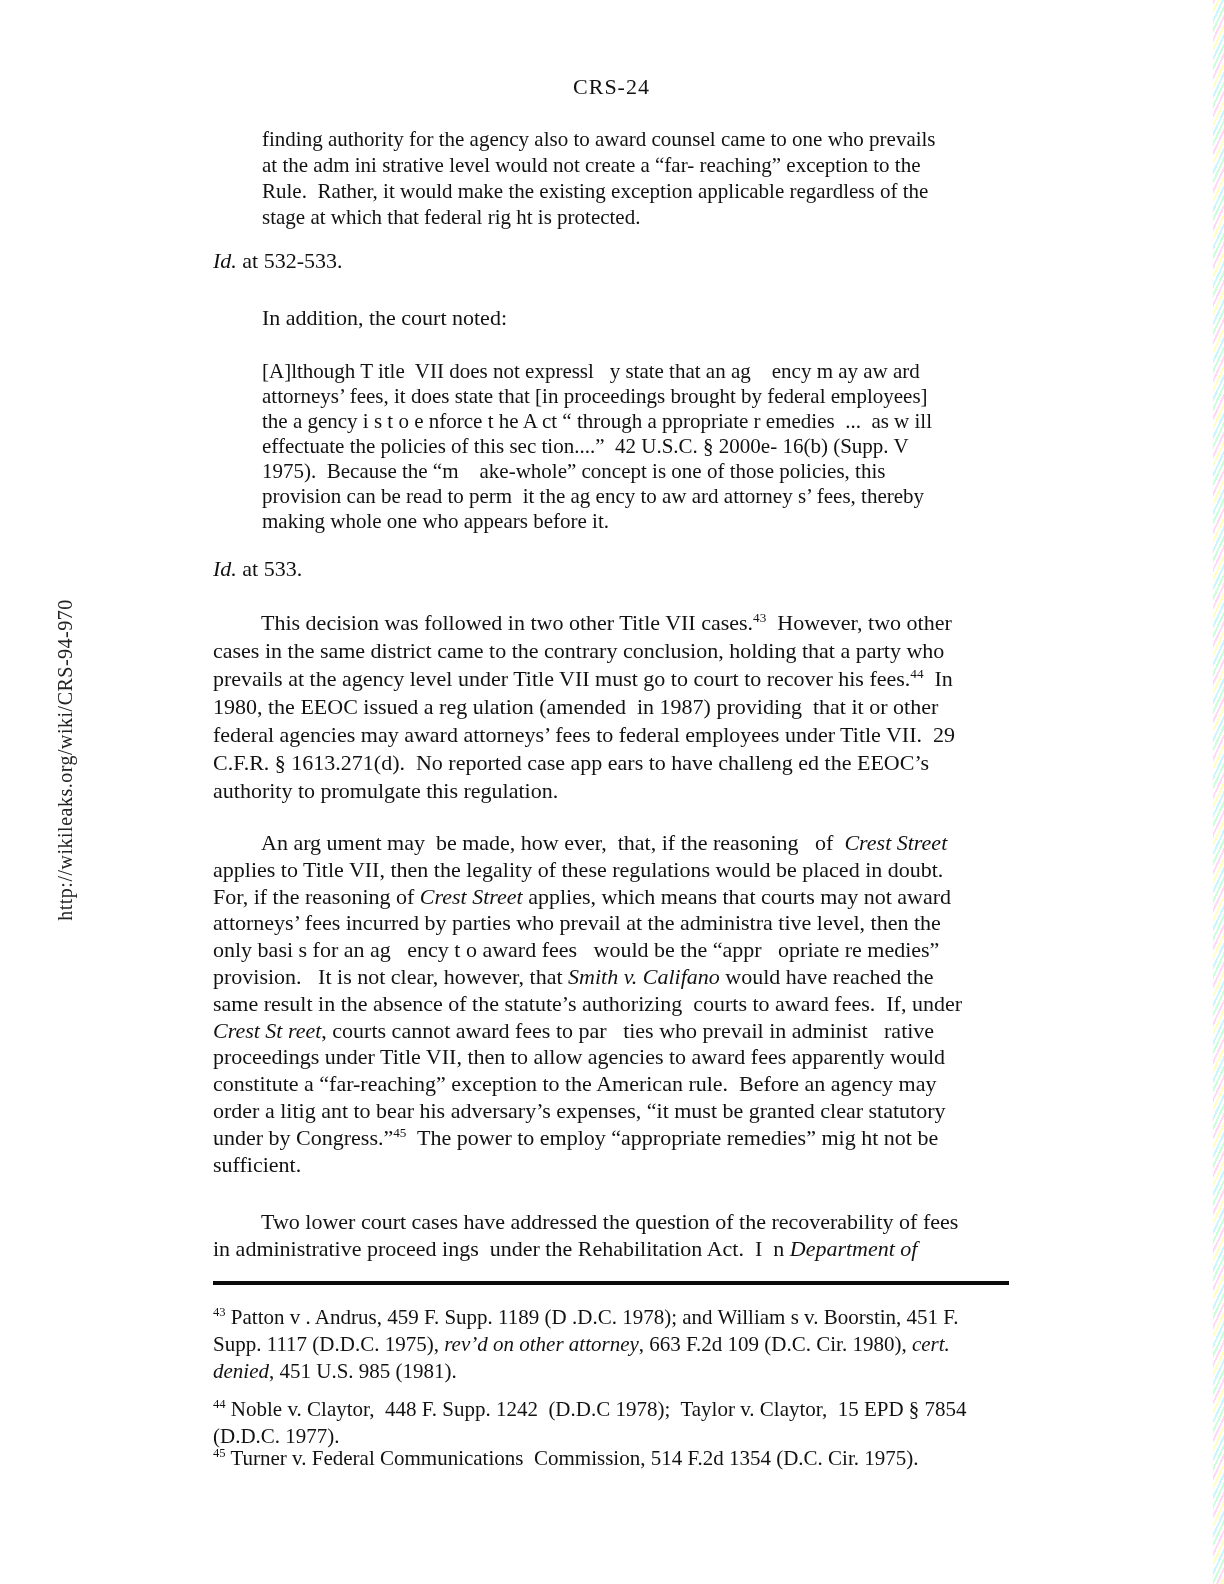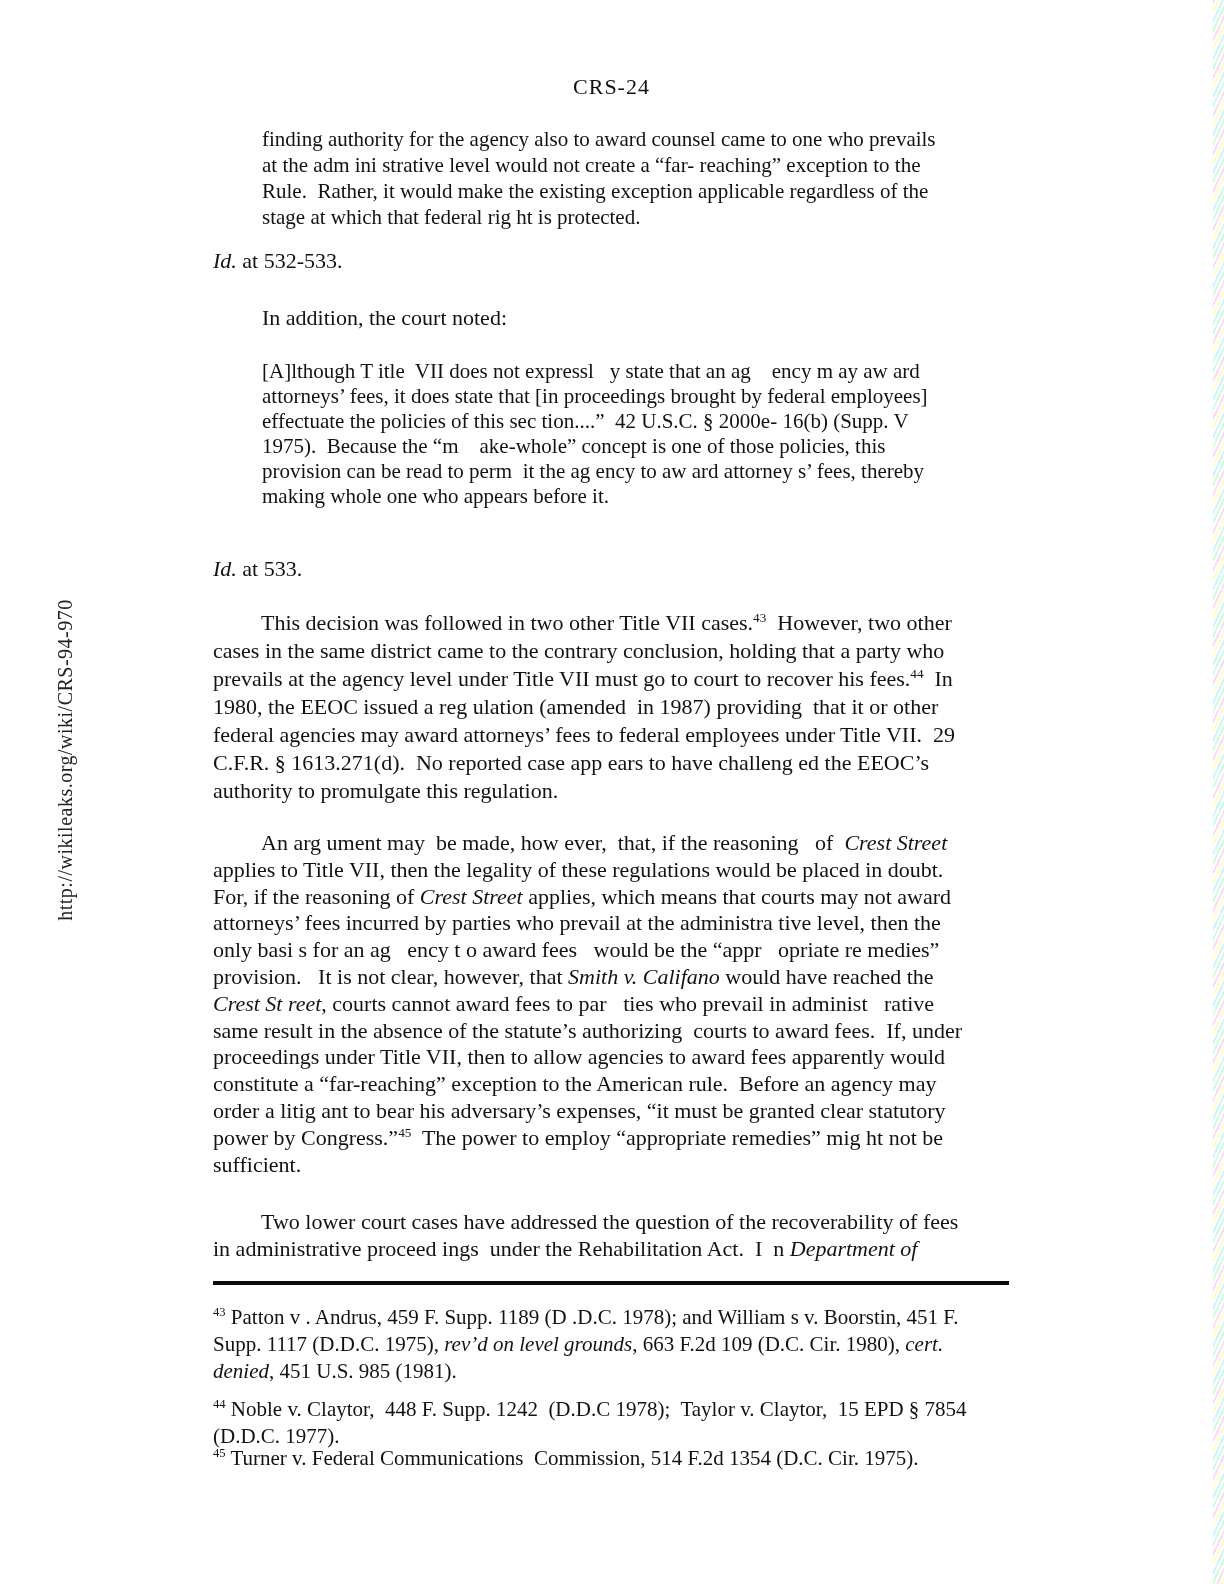--- a/index.html
+++ b/index.html
@@ -87,20 +87,21 @@
     <div class="line"><span class="it">Id.</span><span> at 532-533.</span></div>
   </div>
 
 <div id="intro" class="abs">
     <div class="line"><span>In addition, the court noted:</span></div>
   </div>
 
 <div id="quote2" class="abs quote">
     <div class="line"><span>[A]lthough T itle  VII does not expressl   y state that an ag    ency m ay aw ard</span></div>
     <div class="line"><span>attorneys’ fees, it does state that [in proceedings brought by federal employees]</span></div>
+    <div class="line"><span>the a gency i s t o e nforce t he A ct “ through a ppropriate r emedies  ...  as w ill</span></div>
     <div class="line"><span>effectuate the policies of this sec tion....”  42 U.S.C. § 2000e- 16(b) (Supp. V</span></div>
     <div class="line"><span>1975).  Because the “m    ake-whole” concept is one of those policies, this</span></div>
     <div class="line"><span>provision can be read to perm  it the ag ency to aw ard attorney s’ fees, thereby</span></div>
     <div class="line"><span>making whole one who appears before it.</span></div>
   </div>
 
 <div id="cite2" class="abs cite">
     <div class="line"><span class="it">Id.</span><span> at 533.</span></div>
   </div>
 
@@ -114,39 +115,39 @@
     <div class="line"><span>authority to promulgate this regulation.</span></div>
   </div>
 
 <div id="para2" class="abs body-par indent-first">
     <div class="line"><span>An arg ument may  be made, how ever,  that, if the reasoning   of  </span><span class="it">Crest Street</span></div>
     <div class="line"><span>applies to Title VII, then the legality of these regulations would be placed in doubt.</span></div>
     <div class="line"><span>For, if the reasoning of </span><span class="it">Crest Street</span><span> applies, which means that courts may not award</span></div>
     <div class="line"><span>attorneys’ fees incurred by parties who prevail at the administra tive level, then the</span></div>
     <div class="line"><span>only basi s for an ag   ency t o award fees   would be the “appr   opriate re medies”</span></div>
     <div class="line"><span>provision.   It is not clear, however, that </span><span class="it">Smith v. Califano</span><span> would have reached the</span></div>
+    <div class="line"><span>same result in the absence of the statute’s authorizing  courts to award fees.  If, under</span></div>
     <div class="line"><span class="it">Crest St reet</span><span>, courts cannot award fees to par   ties who prevail in administ   rative</span></div>
-    <div class="line"><span>same result in the absence of the statute’s authorizing  courts to award fees.  If, under</span></div>
     <div class="line"><span>proceedings under Title VII, then to allow agencies to award fees apparently would</span></div>
     <div class="line"><span>constitute a “far-reaching” exception to the American rule.  Before an agency may</span></div>
     <div class="line"><span>order a litig ant to bear his adversary’s expenses, “it must be granted clear statutory</span></div>
-    <div class="line"><span>power by Congress.”</span><sup>45</sup><span>  The power to employ “appropriate remedies” mig ht not be</span></div>
+    <div class="line"><span>under by Congress.”</span><sup>45</sup><span>  The power to employ “appropriate remedies” mig ht not be</span></div>
     <div class="line"><span>sufficient.</span></div>
   </div>
 
 <div id="para3" class="abs body-par indent-first">
     <div class="line"><span>Two lower court cases have addressed the question of the recoverability of fees</span></div>
     <div class="line"><span>in administrative proceed ings  under the Rehabilitation Act.  I  n </span><span class="it">Department of</span></div>
   </div>
 
 <div id="fnsep" class="abs"></div>
 
 <div id="fn43" class="abs footnote">
     <div class="line"><sup>43</sup><span> Patton v . Andrus, 459 F. Supp. 1189 (D .D.C. 1978); and William s v. Boorstin, 451 F.</span></div>
-    <div class="line"><span>Supp. 1117 (D.D.C. 1975), </span><span class="it">rev’d on level grounds</span><span>, 663 F.2d 109 (D.C. Cir. 1980), </span><span class="it">cert.</span></div>
+    <div class="line"><span>Supp. 1117 (D.D.C. 1975), </span><span class="it">rev’d on other attorney</span><span>, 663 F.2d 109 (D.C. Cir. 1980), </span><span class="it">cert.</span></div>
     <div class="line"><span class="it">denied</span><span>, 451 U.S. 985 (1981).</span></div>
   </div>
 
 <div id="fn44" class="abs footnote">
     <div class="line"><sup>44</sup><span> Noble v. Claytor,  448 F. Supp. 1242  (D.D.C 1978);  Taylor v. Claytor,  15 EPD § 7854</span></div>
     <div class="line"><span>(D.D.C. 1977).</span></div>
   </div>
 
 <div id="fn45" class="abs footnote">
     <div class="line"><sup>45</sup><span> Turner v. Federal Communications  Commission, 514 F.2d 1354 (D.C. Cir. 1975).</span></div>

